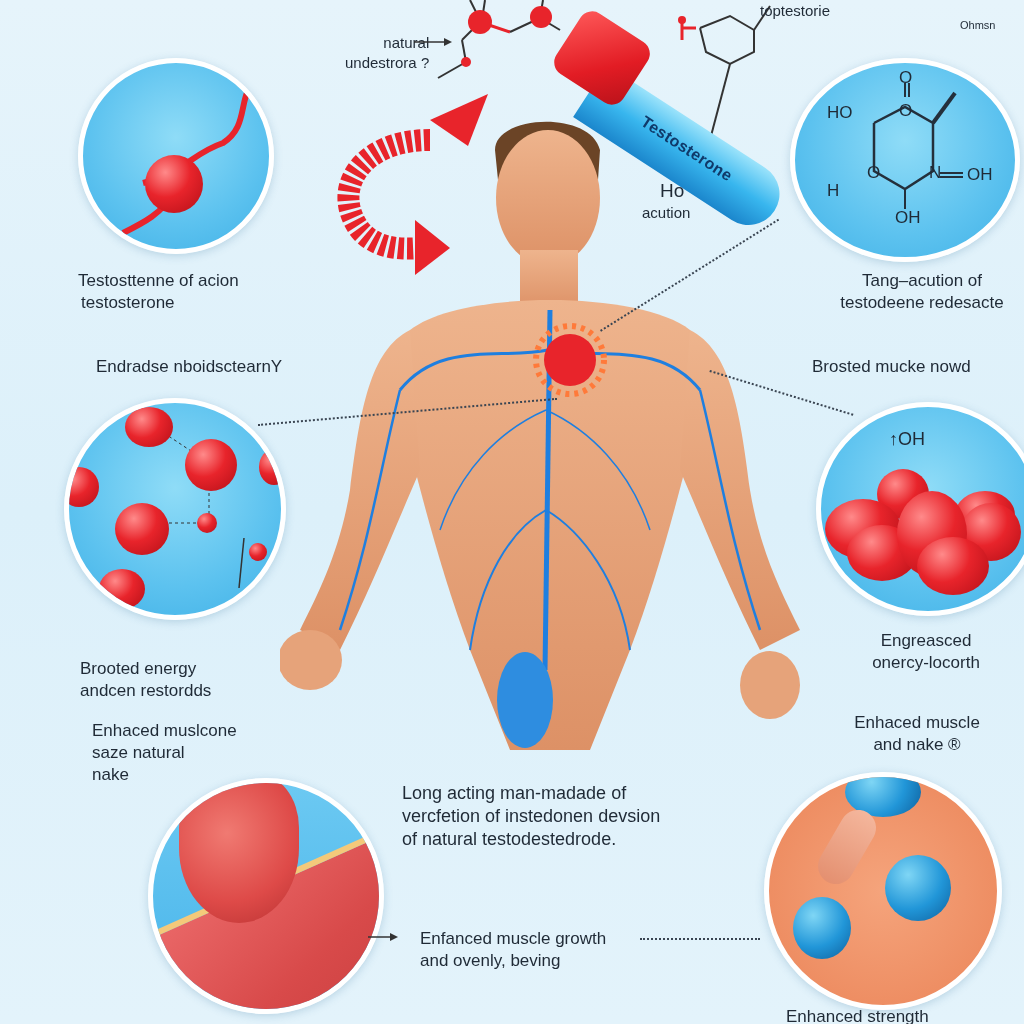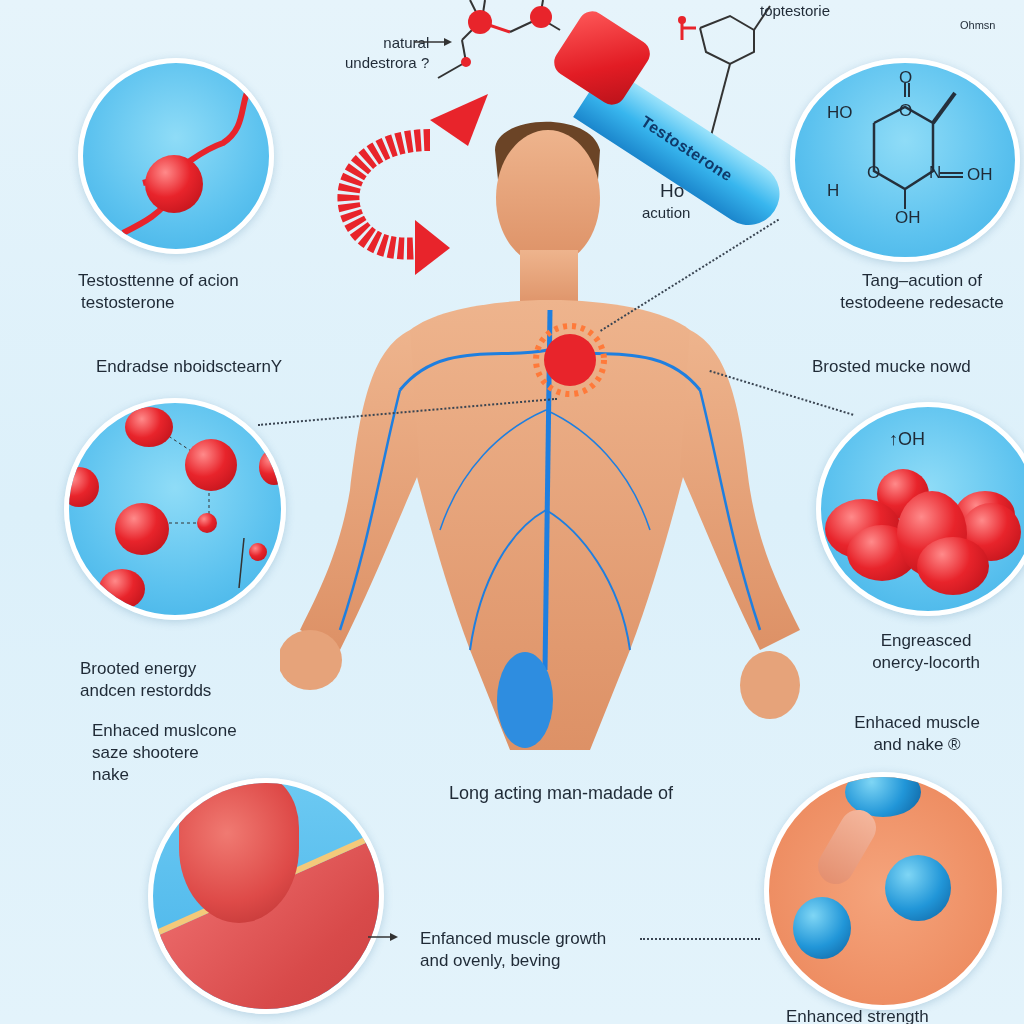--- a/index.html
+++ b/index.html
@@ -192,41 +192,43 @@
   <span class="ln">Testosttenne of acion</span>
   <span class="ln" style="margin-left:3px;">testosterone</span>
 </div>
 <div class="lbl" style="left:96px;top:356px;">Endradse nboidsctearnY</div>
 <div class="lbl" style="left:80px;top:658px;">
   <span class="ln">Brooted energy</span>
   <span class="ln">andcen restordds</span>
 </div>
 <div class="lbl" style="left:80px;top:720px;margin-left:12px;">
   <span class="ln">Enhaced muslcone</span>
-  <span class="ln">saze shootere</span>
+  <span class="ln">saze natural</span>
   <span class="ln">nake</span>
 </div>
 
 <div class="lbl" style="left:812px;top:270px;text-align:center;width:220px;">
   <span class="ln">Tang–acution of</span>
   <span class="ln">testodeene redesacte</span>
 </div>
 <div class="lbl" style="left:812px;top:356px;">Brosted mucke nowd</div>
 <div class="lbl" style="left:846px;top:630px;text-align:center;width:160px;">
   <span class="ln">Engreasced</span>
   <span class="ln">onercy-locorth</span>
 </div>
 <div class="lbl" style="left:832px;top:712px;text-align:center;width:170px;">
   <span class="ln">Enhaced muscle</span>
   <span class="ln">and nake ®</span>
 </div>
 <div class="lbl" style="left:786px;top:1006px;">Enhanced strength</div>
 
-<div class="lbl" style="left:402px;top:782px;width:318px;text-align:center;font-size:18px;line-height:23px;">
+<div class="lbl" style="left:402px;top:782px;width:318px;font-size:18px;line-height:23px;">
   <span class="ln">Long acting man-madade of</span>
+  <span class="ln">vercfetion of instedonen devsion</span>
+  <span class="ln">of natural testodestedrode.</span>
 </div>
 <svg class="abs" style="left:368px;top:930px;" width="30" height="14">
     <line x1="0" y1="7" x2="22" y2="7" stroke="#333" stroke-width="1.5"></line>
     <polygon points="22,3 30,7 22,11" fill="#333"></polygon>
   </svg>
 <div class="lbl" style="left:420px;top:928px;">
   <span class="ln">Enfanced muscle growth</span>
   <span class="ln">and ovenly, beving</span>
 </div>
 

